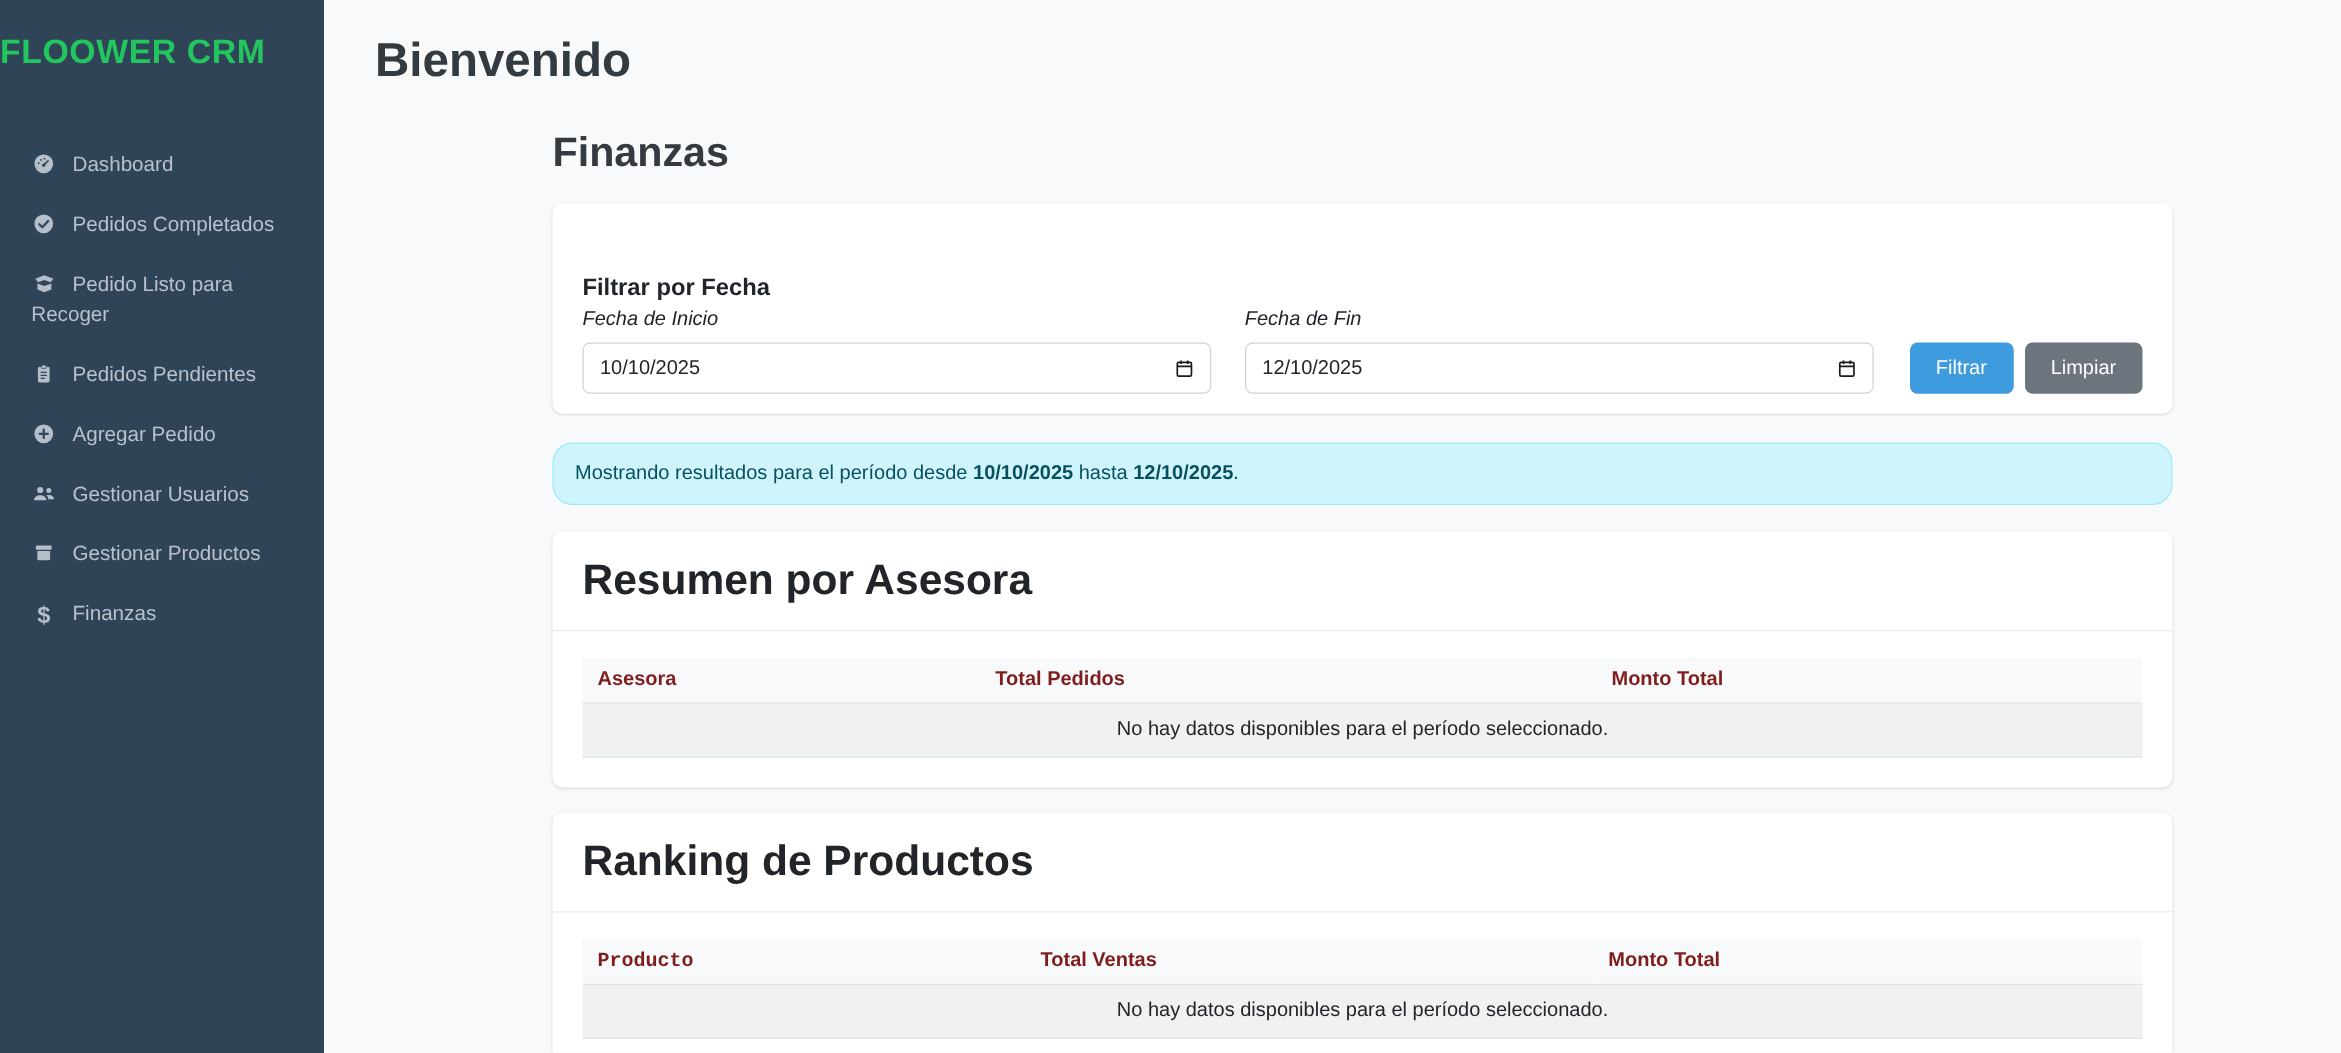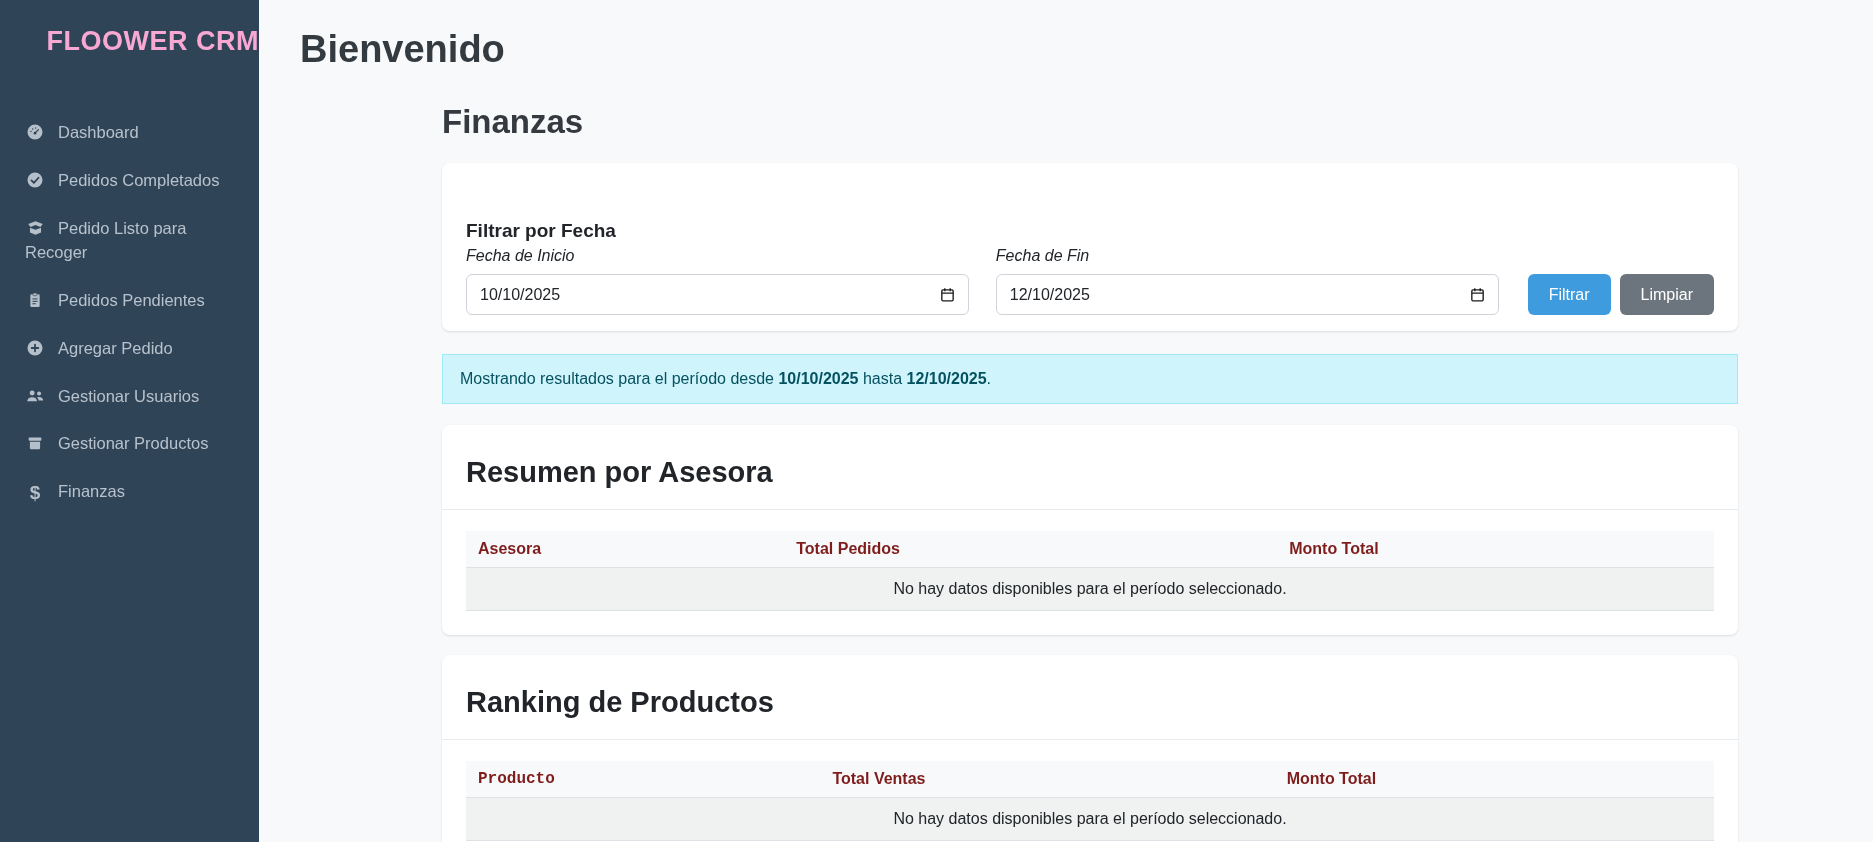--- a/index.html
+++ b/index.html
@@ -9,21 +9,21 @@
     background:#f8f9fa;
     color:#212529;
   }
 
   
   .sidebar {
     position:fixed; left:0; top:0; width:259px; height:842px;
     background:#304458; color:#b8c2cc;
   }
   .brand {
-    color:#f9a8d4; font-size:27px; font-weight:700; text-align:right;
+    color:#22c55e; font-size:27px; font-weight:700; text-align:left;
     padding-top:26px; letter-spacing:0.5px;
   }
   .nav { margin-top:52px; list-style:none; }
   .nav-link {
     display:block; padding:12px 16px 12px 25px;
     color:#b8c2cc; font-size:16.5px; line-height:1.45;
     text-decoration:none; cursor:pointer;
   }
   .nav-icon {
     display:inline-flex; width:20px; justify-content:center;
@@ -63,28 +63,28 @@
     height:41px; padding:0 21px; border:none; border-radius:6px;
     font-size:16px; color:#ffffff; cursor:pointer;
     font-family:"Liberation Sans","DejaVu Sans",sans-serif;
   }
   .btn-primary { background:#3e9bdd; }
   .btn-secondary { background:#6c757d; }
 
   
   .alert {
     background:#cff4fc; border:1px solid #9eeaf9; color:#055160;
-    border-radius:0; padding:15px 17px; font-size:16px; margin-bottom:21px;
+    border-radius:16px; padding:15px 17px; font-size:16px; margin-bottom:21px;
   }
   .alert b { font-weight:700; }
 
   
   .data-card { margin-bottom:20px; }
   .card-header { padding:20px 24px; border-bottom:1px solid #e9ecef; }
-  .card-title { font-size:29px; font-weight:700; color:#212529;margin-top:11px; }
+  .card-title { font-size:34px; font-weight:700; color:#212529; }
   .card-body { padding:21px 24px 24px; }
 
   table { width:100%; border-collapse:collapse; font-size:16px; }
   thead th {
     background:#f8f9fa; text-align:left; font-weight:700;
     padding:9px 12px; border-bottom:1px solid #dee2e6; color:#7f1d1d;
   }
   .empty-row td {
     background:#f0f1f1; text-align:center; padding:12px;
     border-bottom:1px solid #dee2e6; color:#212529;

